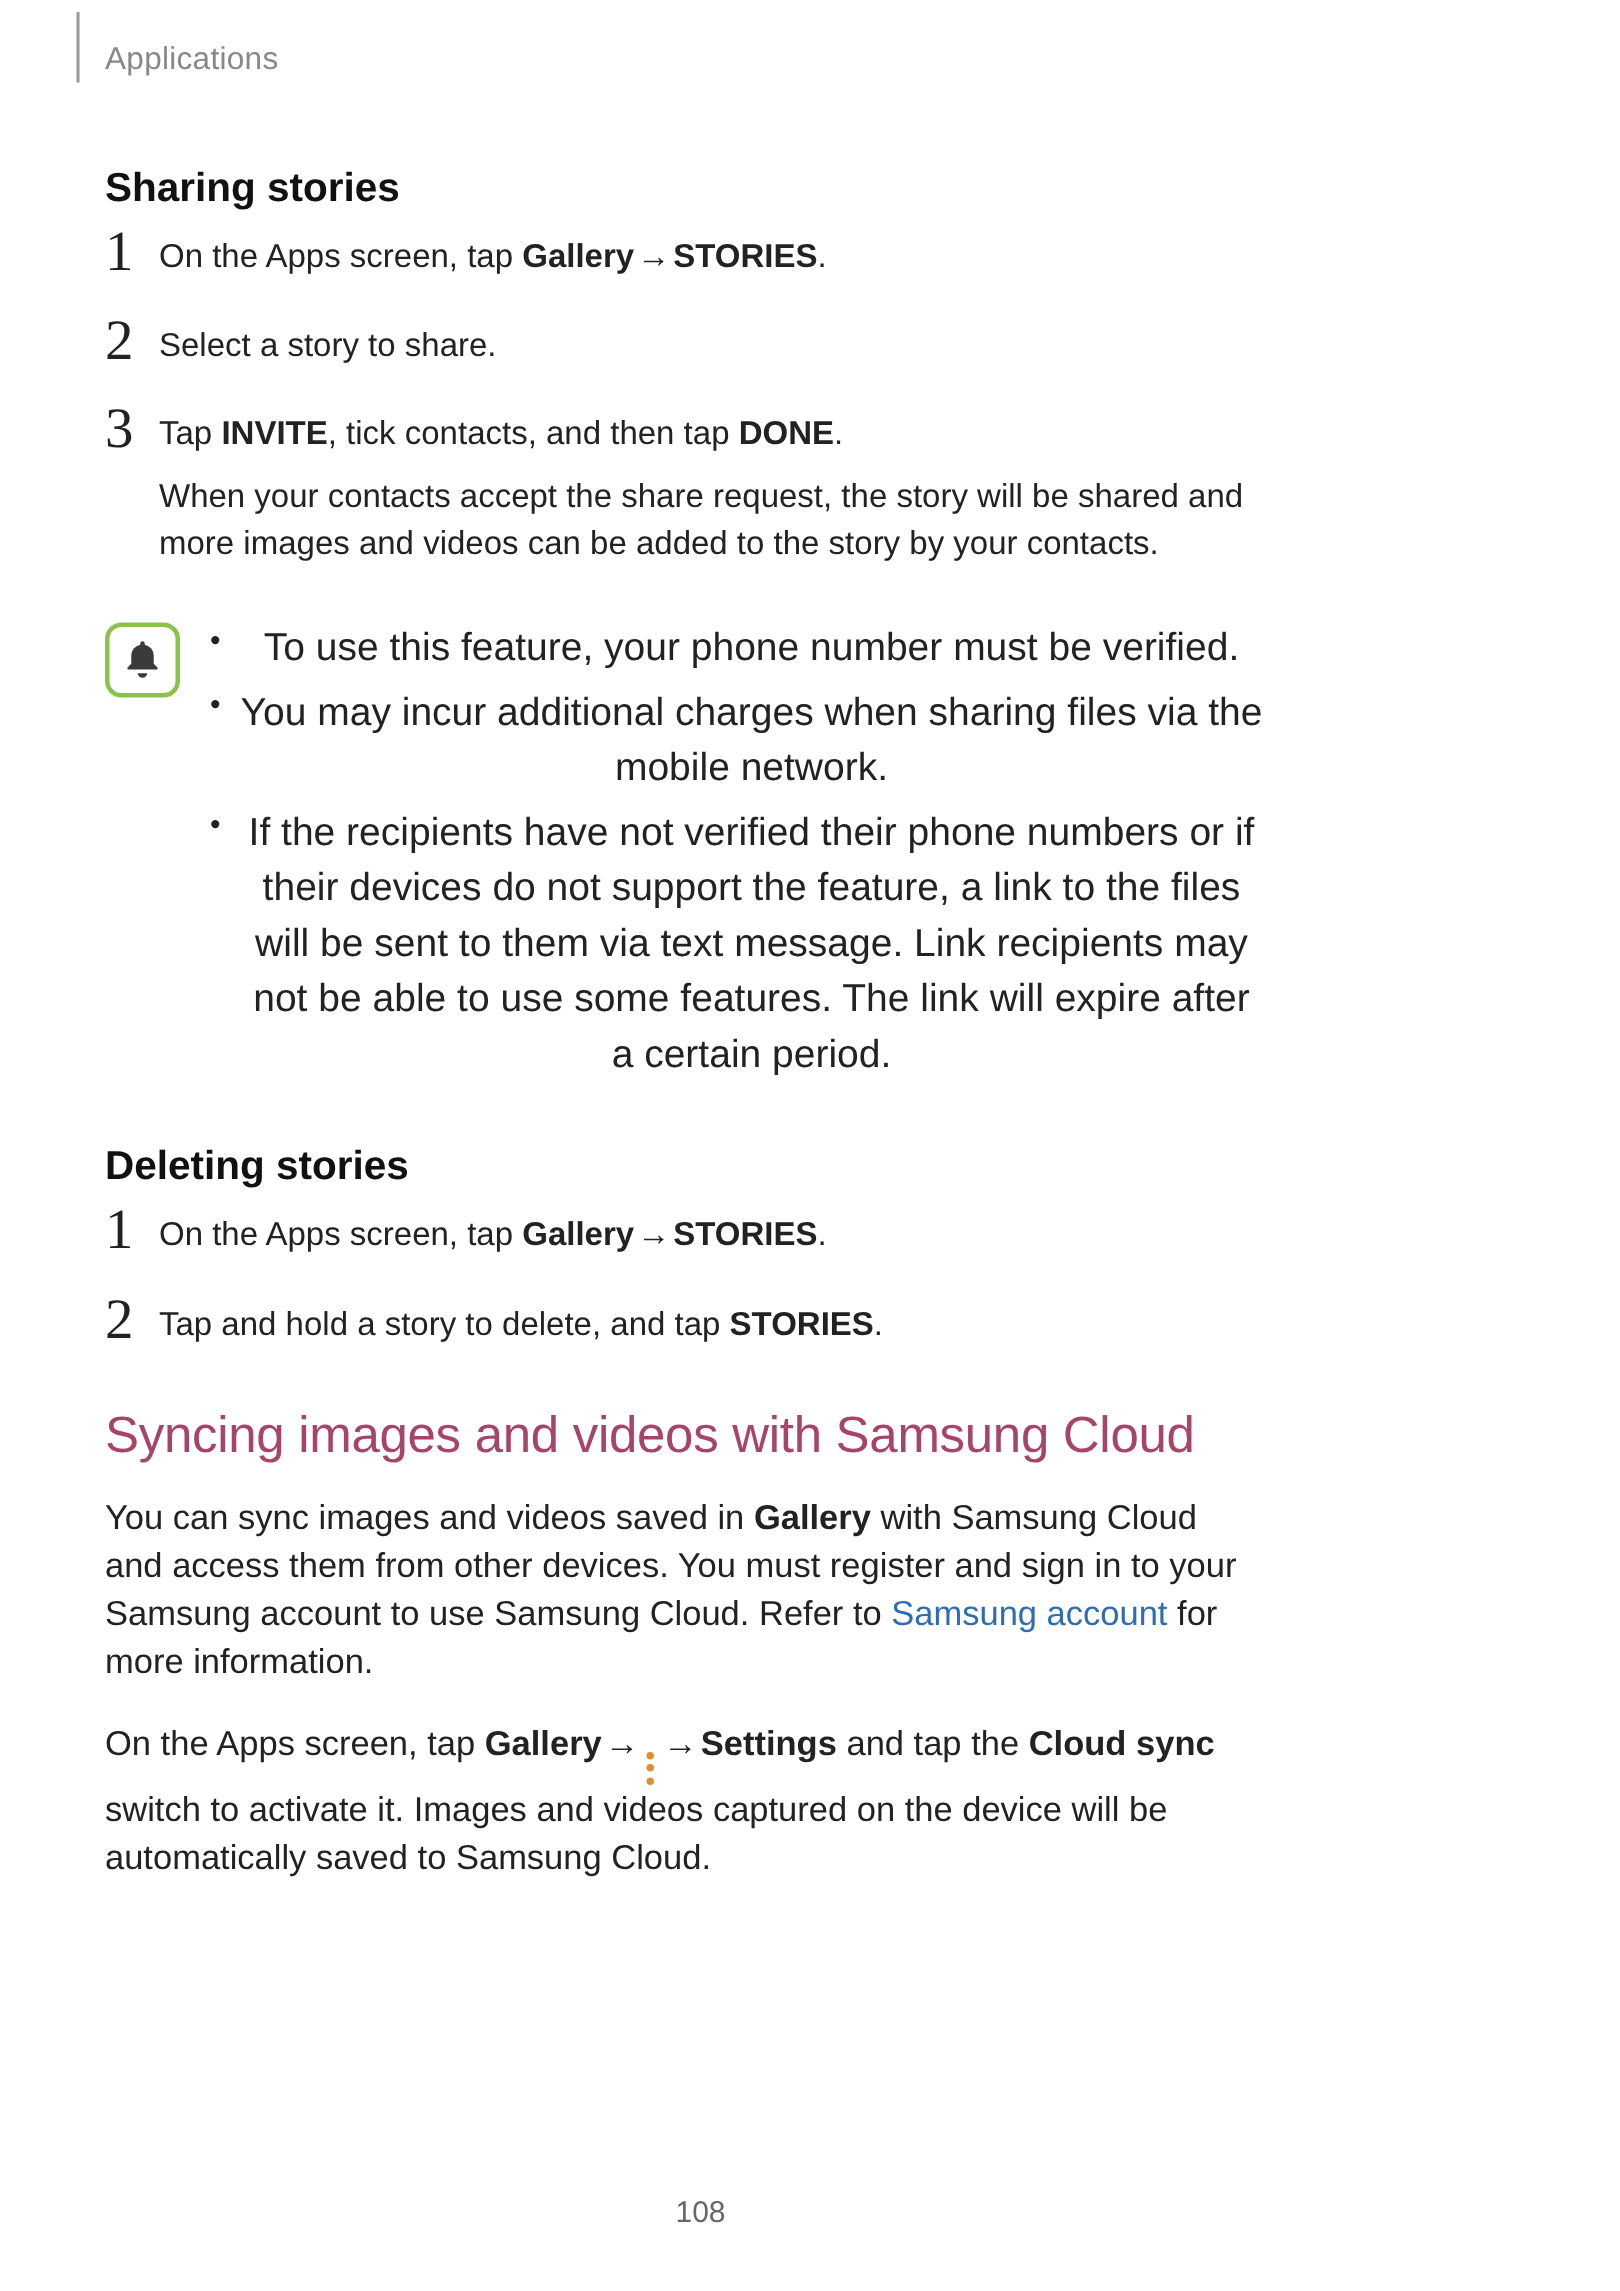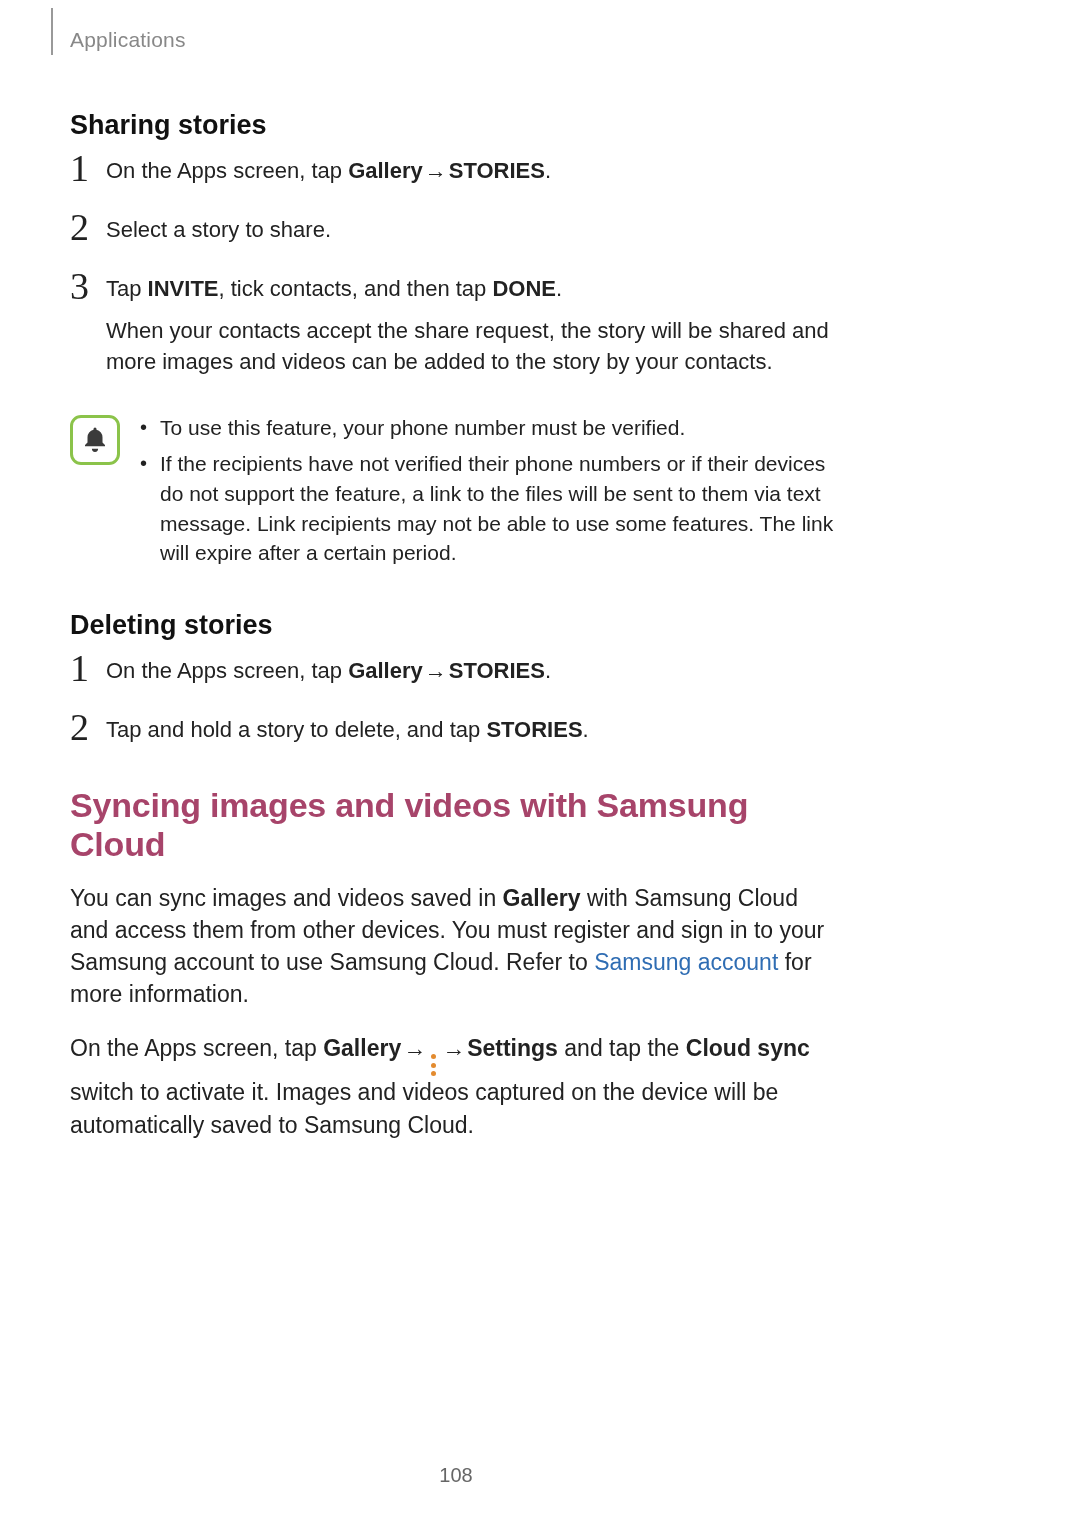--- a/index.html
+++ b/index.html
@@ -106,35 +106,36 @@
   .note-icon svg { display: block; }
   ul.note-list {
     list-style: none;
     padding: 0;
     margin: 0;
     flex: 1;
   }
   ul.note-list > li {
     position: relative;
     padding-left: 26px;
-    font-size: 21px;
+    font-size: 26px;
     line-height: 1.42;
     margin-bottom: 6px;
+    text-align: center;
   }
   ul.note-list > li::before {
     content: "•";
     position: absolute;
     left: 6px;
     top: 0;
     font-size: 20px;
     color: #222;
   }
   h2.section-title {
     font-size: 34px;
-    font-weight: 700;
+    font-weight: 400;
     color: #a7446a;
     margin: 30px 0 18px 0;
     letter-spacing: -0.2px;
   }
   a.xref {
     color: #2f6db3;
     text-decoration: none;
   }
   .more-icon {
     display: inline-flex;
@@ -152,20 +153,21 @@
     border-radius: 50%;
   }
   .page-number {
     position: absolute;
     bottom: 40px;
     left: 0;
     width: 100%;
     text-align: center;
     font-size: 20px;
     color: #666;
+    padding-left: 11px;
   }
   .sp-after { margin-bottom: 30px; }
 </style>
 </head>
 <body>
 
 <div class="page">
   <div class="header-rule"></div>
   <div class="header-label">Applications</div>
 
@@ -200,20 +202,21 @@
     </ol>
 
     <div class="note-row">
       <div class="note-icon">
         <svg width="30" height="30" viewBox="0 0 24 24">
           <path fill="#3b3b3b" d="M12 2a1.2 1.2 0 0 0-1.2 1.2v.6A6 6 0 0 0 6 9.8V14l-2 2v1h16v-1l-2-2V9.8a6 6 0 0 0-4.8-6V3.2A1.2 1.2 0 0 0 12 2zm-2.5 17a2.5 2.5 0 0 0 5 0h-5z"></path>
         </svg>
       </div>
       <ul class="note-list">
         <li>To use this feature, your phone number must be verified.</li>
+        <li>You may incur additional charges when sharing files via the mobile network.</li>
         <li>If the recipients have not verified their phone numbers or if their devices do not support the feature, a link to the files will be sent to them via text message. Link recipients may not be able to use some features. The link will expire after a certain period.</li>
       </ul>
     </div>
 
     <h3 class="subhead">Deleting stories</h3>
 
     <ol class="steps sp-after">
       <li>
         <span class="num">1</span>
         <div class="step-body">

